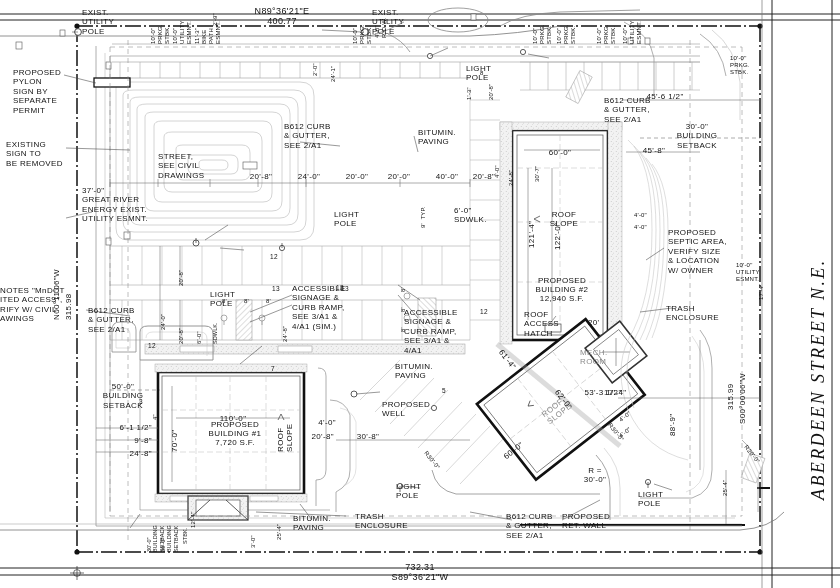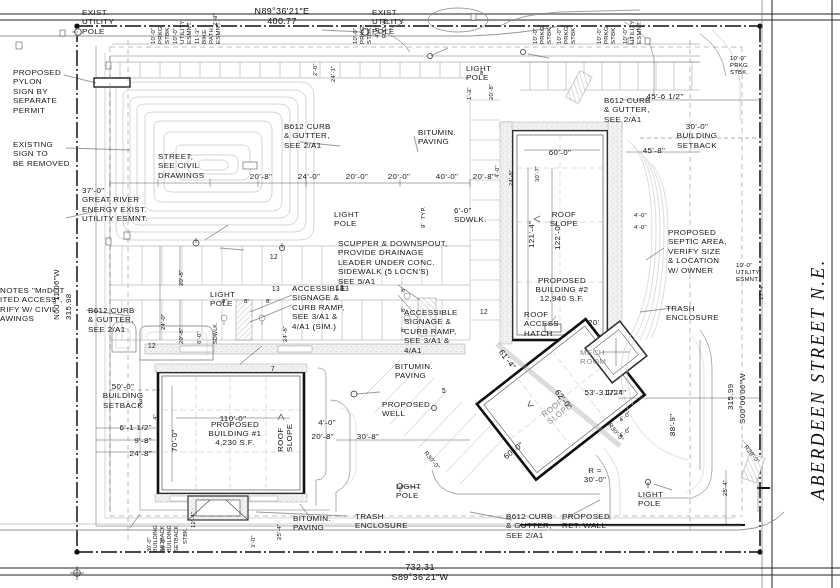--- a/index.html
+++ b/index.html
@@ -522,21 +522,21 @@
 UTILITY
 POLE</div>
 <div class="lbl t8" style="left:372px;top:8px;">EXIST.
 UTILITY
 POLE</div>
 <div class="lbl t8" style="left:13px;top:68px;">PROPOSED
 PYLON
 SIGN BY
 SEPARATE
 PERMIT</div>
-<div class="lbl t8" style="left:13px;top:140px;">EXISTING
+<div class="lbl t8" style="left:6px;top:140px;">EXISTING
 SIGN TO
 BE REMOVED</div>
 <div class="lbl t8" style="left:82px;top:186px;">37'-0"
 GREAT RIVER
 ENERGY EXIST.
 UTILITY ESMNT.</div>
 <div class="lbl t8" style="left:0px;top:286px;">NOTES "MnDOT
 ITED ACCESS",
 RIFY W/ CIVIL
 AWINGS</div>
@@ -572,25 +572,20 @@
 POLE</div>
 <div class="lbl t8" style="left:334px;top:210px;">LIGHT
 POLE</div>
 <div class="lbl t8" style="left:210px;top:290px;">LIGHT
 POLE</div>
 <div class="lbl t8" style="left:396px;top:482px;">LIGHT
 POLE</div>
 <div class="lbl t8" style="left:638px;top:490px;">LIGHT
 POLE</div>
 
-<div class="lbl t8" style="left:338px;top:239px;">SCUPPER &amp; DOWNSPOUT,
-PROVIDE DRAINAGE
-LEADER UNDER CONC.
-SIDEWALK (5 LOCN'S)
-SEE 5/A1</div>
 
 <div class="lbl t8" style="left:292px;top:284px;">ACCESSIBLE
 SIGNAGE &amp;
 CURB RAMP,
 SEE 3/A1 &amp;
 4/A1 (SIM.)</div>
 <div class="lbl t8" style="left:404px;top:308px;">ACCESSIBLE
 SIGNAGE &amp;
 CURB RAMP,
 SEE 3/A1 &amp;
@@ -670,21 +665,21 @@
 <div class="lbl t65" style="left:480px;top:308px;">12</div>
 <div class="lbl t65" style="left:148px;top:342px;">12</div>
 <div class="lbl t65" style="left:271px;top:365px;">7</div>
 <div class="lbl t65" style="left:442px;top:387px;">5</div>
 <div class="lbl t65" style="left:139px;top:398px;">3</div>
 
 <div class="lbl t8 ctr" style="left:186px;top:414px;width:94px;">110'-0"</div>
 <div class="lbl t8 rot90" style="left:170px;top:452px;">70'-0"</div>
 <div class="lbl t8 ctr" style="left:192px;top:420px;width:86px;">PROPOSED
 BUILDING #1</div>
-<div class="lbl t8 ctr" style="left:192px;top:438px;width:86px;">4,230 S.F.</div>
+<div class="lbl t8 ctr" style="left:192px;top:438px;width:86px;">7,720 S.F.</div>
 <div class="lbl t8 rot90" style="left:276px;top:452px;">ROOF
 SLOPE</div>
 
 <div class="lbl t8 rt" style="left:86px;top:423px;width:66px;">6'-1 1/2"</div>
 <div class="lbl t8 rt" style="left:86px;top:436px;width:66px;">9'-8"</div>
 <div class="lbl t8 rt" style="left:86px;top:449px;width:66px;">24'-8"</div>
 <div class="lbl t6 rot90" style="left:152px;top:420px;">4"</div>
 <div class="lbl t6 rot90" style="left:190px;top:528px;">12'-4"</div>
 
 <div class="lbl t8 ctr" style="left:338px;top:432px;width:60px;">30'-8"</div>

